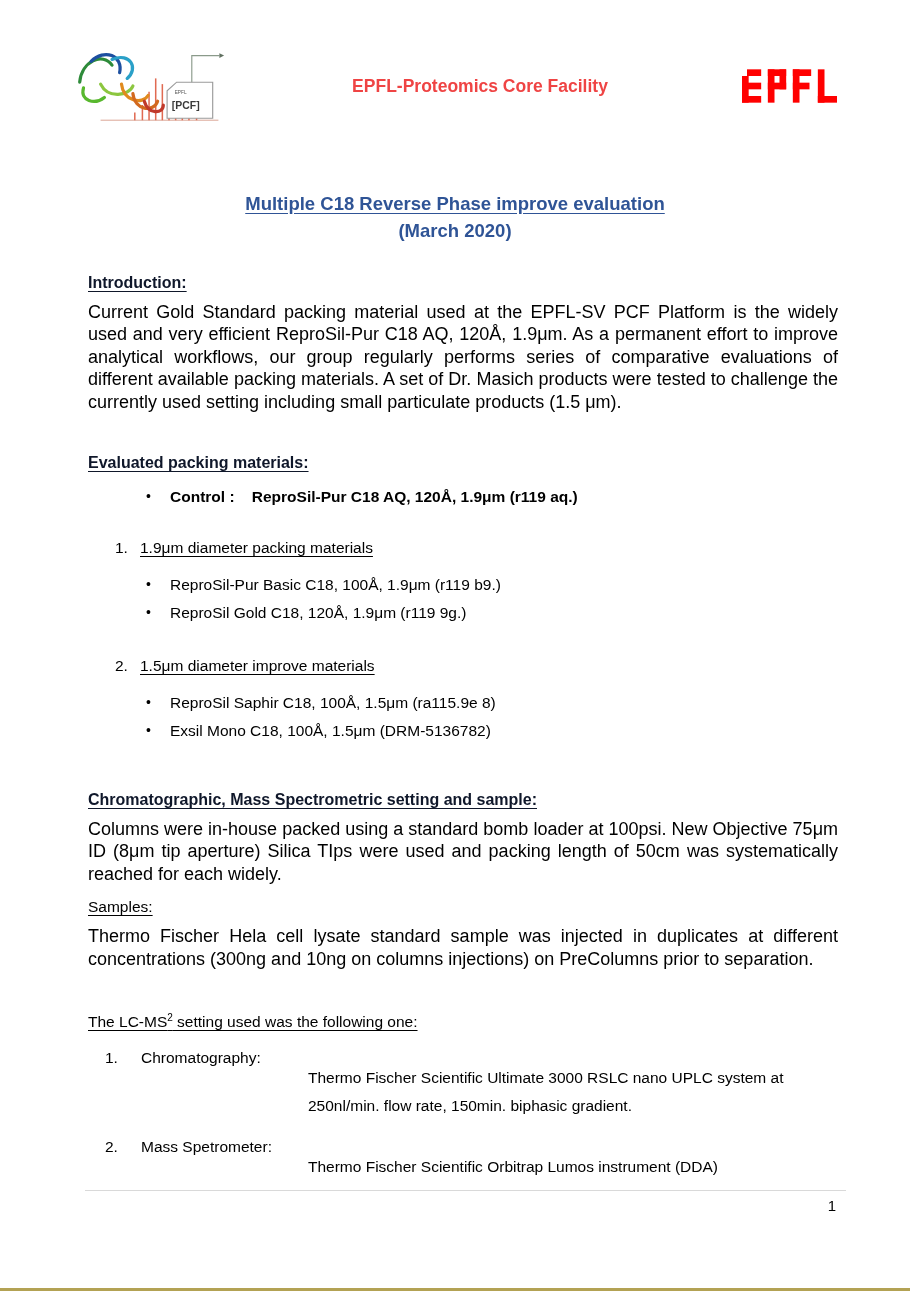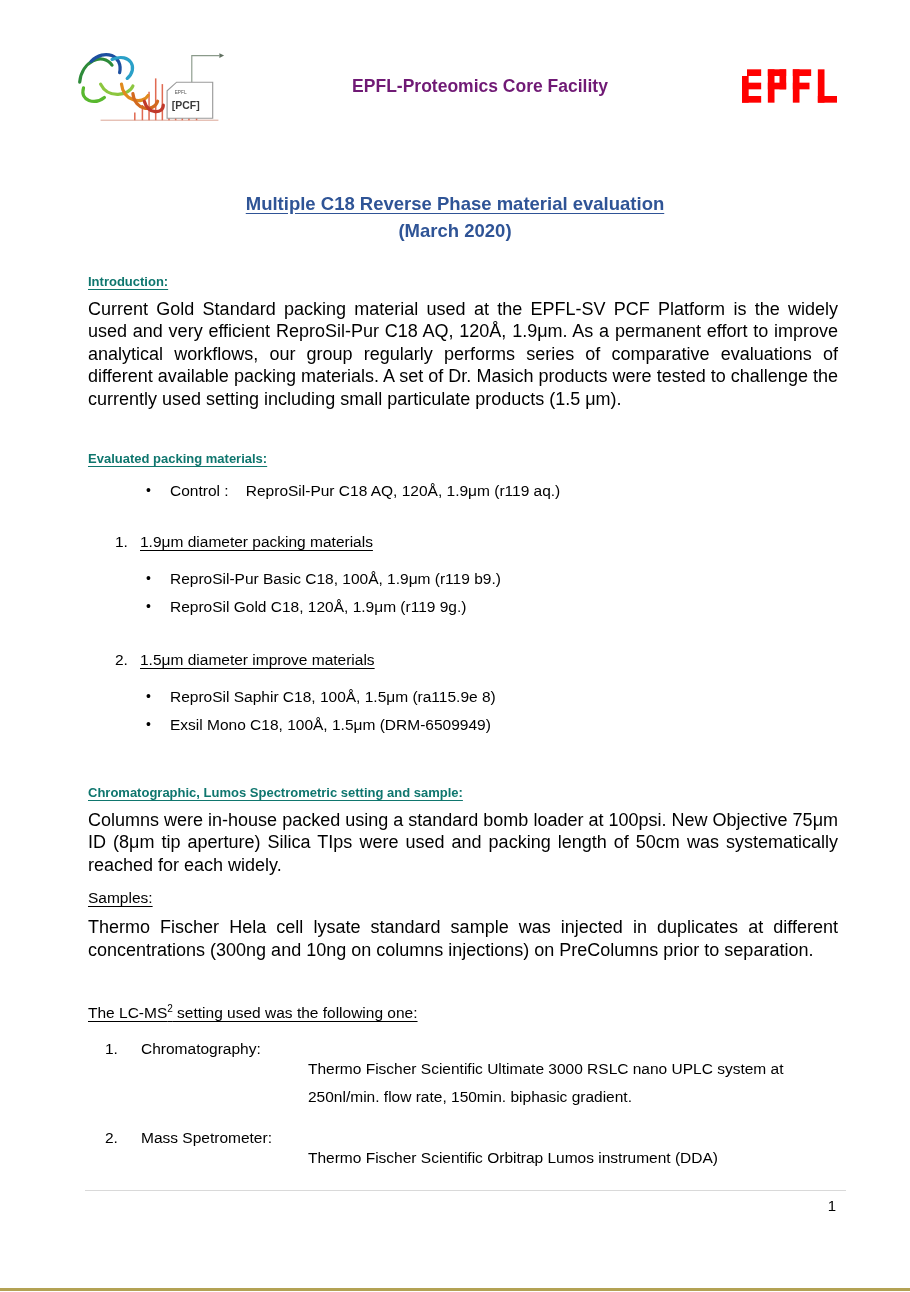--- a/index.html
+++ b/index.html
@@ -6,43 +6,43 @@
   body{
     width:910px;height:1292px;background:#ffffff;position:relative;overflow:hidden;
     font-family:"Liberation Sans",sans-serif;color:#000;
     -webkit-font-smoothing:antialiased;
   }
   .page{position:relative;width:910px;height:1292px;}
 
   
   .header{display:flex;align-items:center;padding:46px 68px 0 74px;gap:8px;}
   .pcf-logo{width:152px;height:80px;flex:0 0 auto;}
-  .header-center{flex:1;text-align:center;font-weight:bold;font-size:17.5px;line-height:26px;color:#701a75;}
+  .header-center{flex:1;text-align:center;font-weight:bold;font-size:17.5px;line-height:26px;color:#ef4444;}
   .epfl-logo{width:108px;flex:0 0 auto;display:flex;justify-content:flex-end;}
 
   
   .title-block{margin-top:64px;text-align:center;color:#2F5496;font-weight:bold;font-size:18.5px;line-height:27px;}
   .title-line1{text-decoration:underline;text-underline-offset:3px;}
 
   
   .content{padding:0 72px 0 88px;}
-  .h-blue{color:#0f766e;font-weight:bold;font-size:13px;text-decoration:underline;text-underline-offset:3px;margin:0;}
+  .h-blue{color:#0f172a;font-weight:bold;font-size:16px;text-decoration:underline;text-underline-offset:3px;margin:0;}
   .h-intro{margin-top:30px;}
   .h-eval{margin-top:41px;}
   .h-chroma{margin-top:50px;}
   .para{font-size:18px;line-height:22.4px;text-align:justify;margin:9px 0 0 0;}
   .black-u{font-size:15.5px;text-decoration:underline;text-underline-offset:3px;margin-top:13px;}
   .lcms-h{margin-top:43px;}
   sup{font-size:10px;line-height:0;}
 
   
   .bullet-item{padding-left:58px;font-size:15.5px;line-height:21px;display:flex;}
   .bullet-item .bullet{width:24px;flex:0 0 auto;font-size:14px;}
   .control-row{margin-top:14px;}
-  .control-row .btxt{white-space:pre-wrap;}
+  .control-row .btxt{white-space:pre-wrap;font-weight:bold;}
   .sub1{margin-top:16px;}
   .subn{margin-top:7px;}
 
   
   .group-row{padding-left:27px;font-size:15.5px;line-height:21px;display:flex;}
   .g1{margin-top:30px;}
   .g2{margin-top:32px;}
   .group-row .gnum{width:25px;flex:0 0 auto;}
   .group-row .gtitle{text-decoration:underline;text-underline-offset:3px;}
 
@@ -127,21 +127,21 @@
           <rect x="61" y="16" width="20" height="8"></rect>
 
           <rect x="91" y="0" width="8" height="40"></rect>
           <rect x="91" y="32" width="23" height="8"></rect>
         </g>
       </svg>
     </div>
   </div>
 
   <div class="title-block">
-    <div class="title-line1">Multiple C18 Reverse Phase material evaluation</div>
+    <div class="title-line1">Multiple C18 Reverse Phase improve evaluation</div>
     <div class="title-line2">(March 2020)</div>
   </div>
 
   <div class="content">
 
     <h2 class="h-blue h-intro">Introduction:</h2>
     <p class="para">Current Gold Standard packing material used at the EPFL-SV PCF Platform is the widely used and very efficient ReproSil-Pur C18 AQ, 120Å, 1.9μm. As a permanent effort to improve analytical workflows, our group regularly performs series of comparative evaluations of different available packing materials. A set of Dr. Masich products were tested to challenge the currently used setting including small particulate products (1.5 μm).</p>
 
     <h2 class="h-blue h-eval">Evaluated packing materials:</h2>
 
@@ -166,24 +166,24 @@
     <div class="group-row g2">
       <span class="gnum">2.</span>
       <span class="gtitle">1.5μm diameter improve materials</span>
     </div>
     <div class="bullet-item sub1">
       <span class="bullet">•</span>
       <span>ReproSil Saphir C18, 100Å, 1.5μm (ra115.9e 8)</span>
     </div>
     <div class="bullet-item subn">
       <span class="bullet">•</span>
-      <span>Exsil Mono C18, 100Å, 1.5μm (DRM-6509949)</span>
-    </div>
-
-    <h2 class="h-blue h-chroma">Chromatographic, Lumos Spectrometric setting and sample:</h2>
+      <span>Exsil Mono C18, 100Å, 1.5μm (DRM-5136782)</span>
+    </div>
+
+    <h2 class="h-blue h-chroma">Chromatographic, Mass Spectrometric setting and sample:</h2>
     <p class="para">Columns were in-house packed using a standard bomb loader at 100psi. New Objective 75μm ID (8μm tip aperture) Silica TIps were used and packing length of 50cm was systematically reached for each widely.</p>
 
     <div class="black-u">Samples:</div>
     <p class="para">Thermo Fischer Hela cell lysate standard sample was injected in duplicates at different concentrations (300ng and 10ng on columns injections) on PreColumns prior to separation.</p>
 
     <div class="black-u lcms-h"><span>The LC-MS</span><sup>2</sup><span> setting used was the following one:</span></div>
 
     <div class="lcms-row lr1">
       <span class="inum">1.</span>
       <span class="ilabel">Chromatography:</span>

